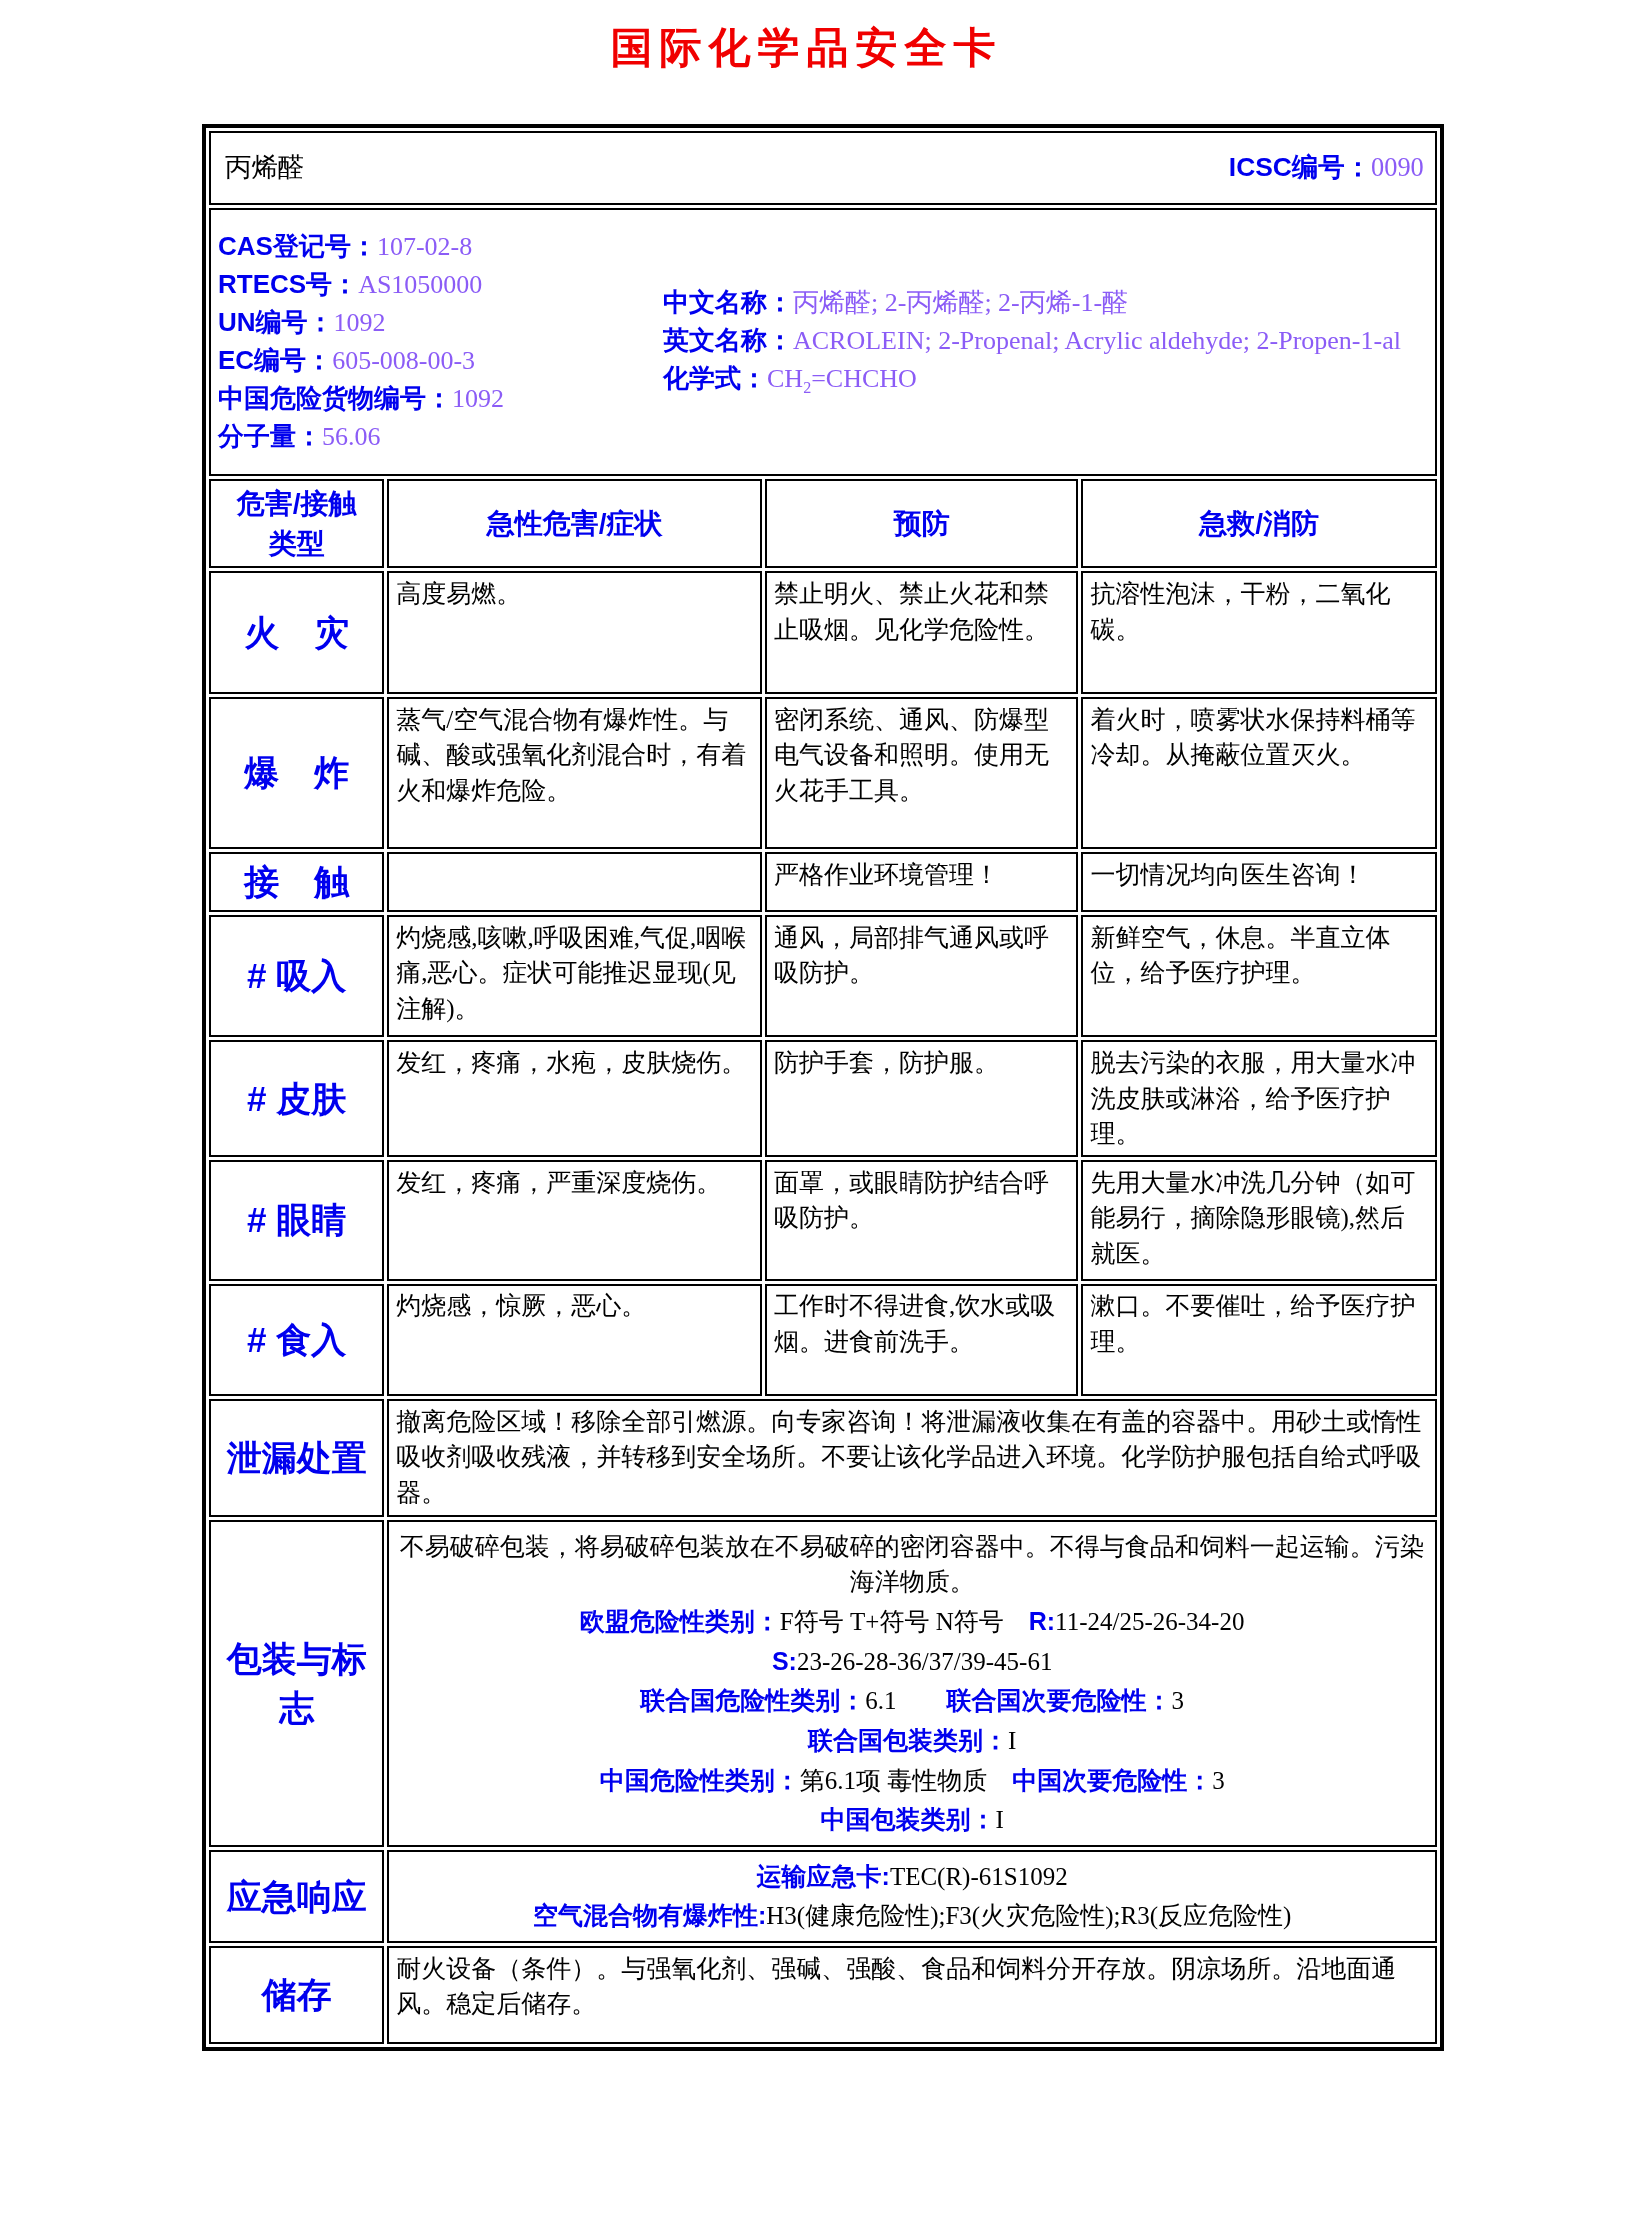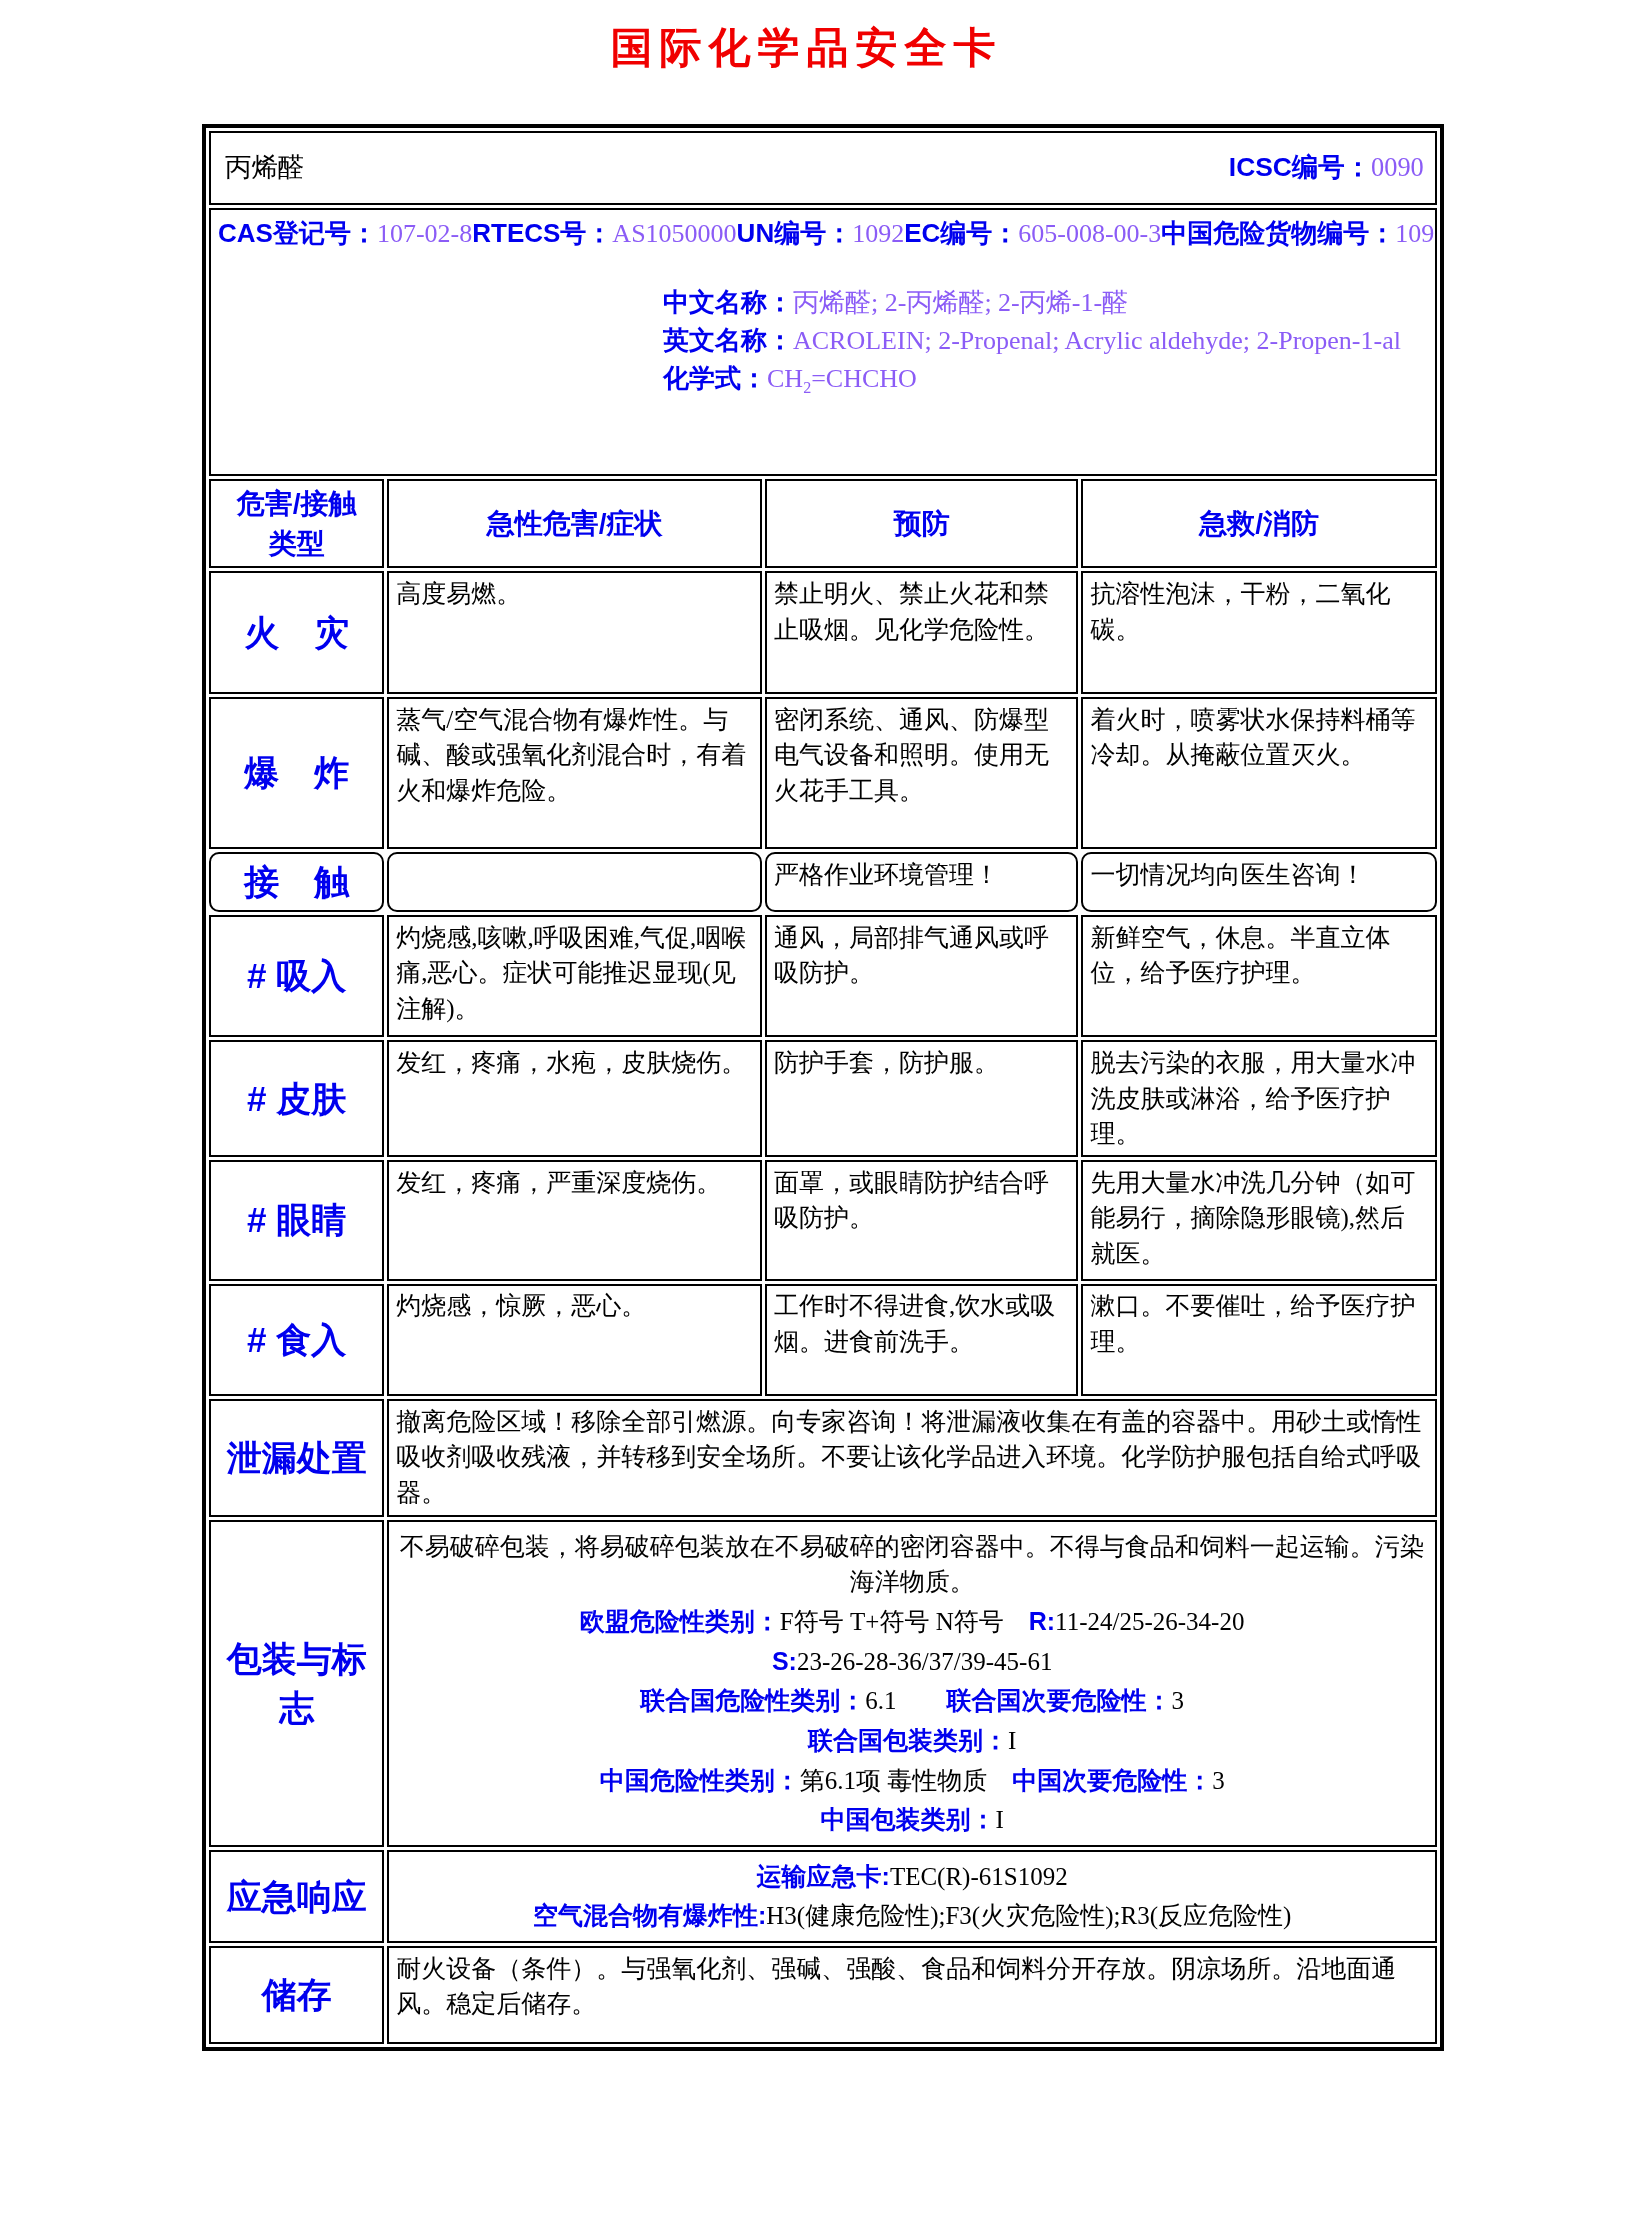--- a/index.html
+++ b/index.html
@@ -40,21 +40,21 @@
     color:#000;
     vertical-align:top;
     overflow:hidden;
   }
   
   .rA td{height:64px;}
   .rB td{height:259px;}
   .rH td{height:78px;}
   .r1 td{height:113px;}
   .r2 td{height:143px;}
-  .r3 td{height:43px;border-radius:10px;}
+  .r3 td{height:43px;}
   .r4 td{height:113px;}
   .r5 td{height:107px;}
   .r6 td{height:111px;}
   .r7 td{height:103px;}
   .rSp td{height:108px;}
   .rPk td{height:309px;}
   .rEm td{height:70px;}
   .rSt td{height:88px;}
 
   .lbl{
@@ -65,21 +65,21 @@
   .val{color:#8b5cf6;}
   .name-row{
     display:flex;justify-content:space-between;align-items:center;
     height:100%;
     gap:33px;
   }
   .substance{font-size:26.4px;padding-left:7px;}
   .icsc{padding-right:4.2px;font-size:26.4px;}
   .icsc .lbl{font-size:26.4px;}
   .id-grid{display:flex;height:100%;}
-  .id-left{width:445px;flex:none;display:flex;flex-direction:row;justify-content:flex-start;padding:2.8px 0;}
+  .id-left{width:445px;flex:none;display:flex;flex-direction:column;justify-content:center;padding:2.8px 0;}
   .id-right{flex:1;display:flex;flex-direction:column;justify-content:center;padding:2.8px 0;}
   .id-line{font-size:26px;white-space:nowrap;}
   .id-right .id-line{white-space:normal;}
   sub{font-size:0.62em;}
   td.th{
     text-align:center;vertical-align:middle;
     font-family:"Liberation Sans","DejaVu Sans",sans-serif;
     font-weight:bold;color:#0000ee;font-size:28px;
   }
   td.rowlabel{

